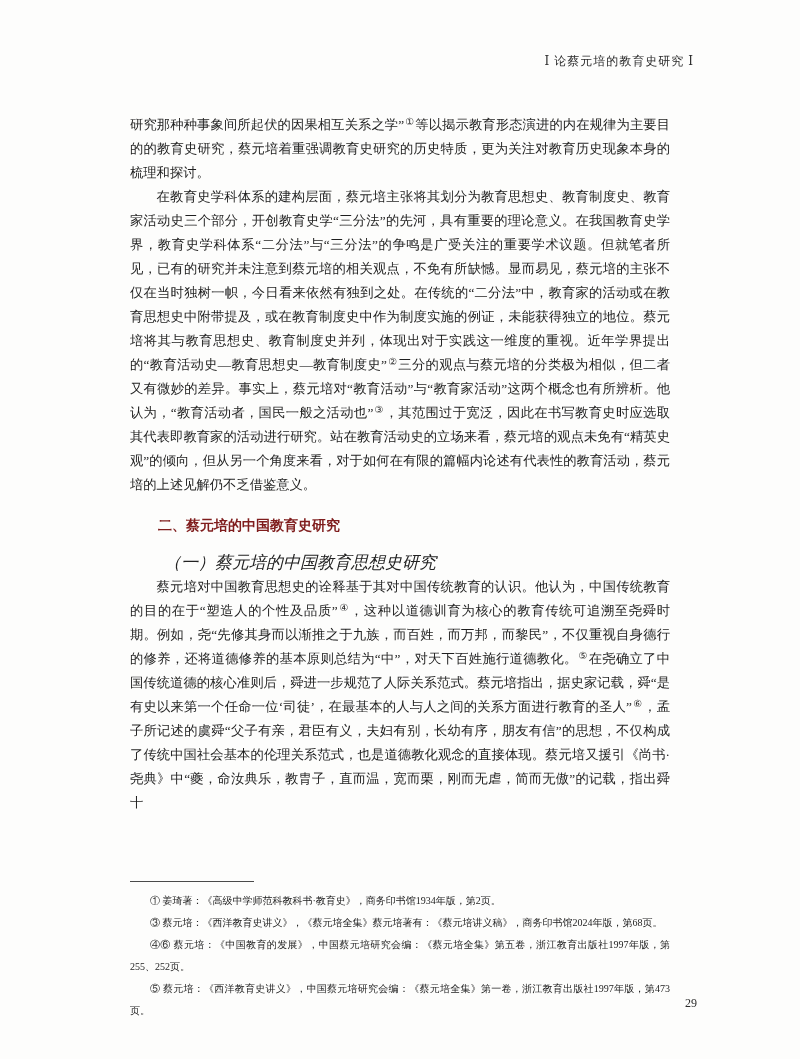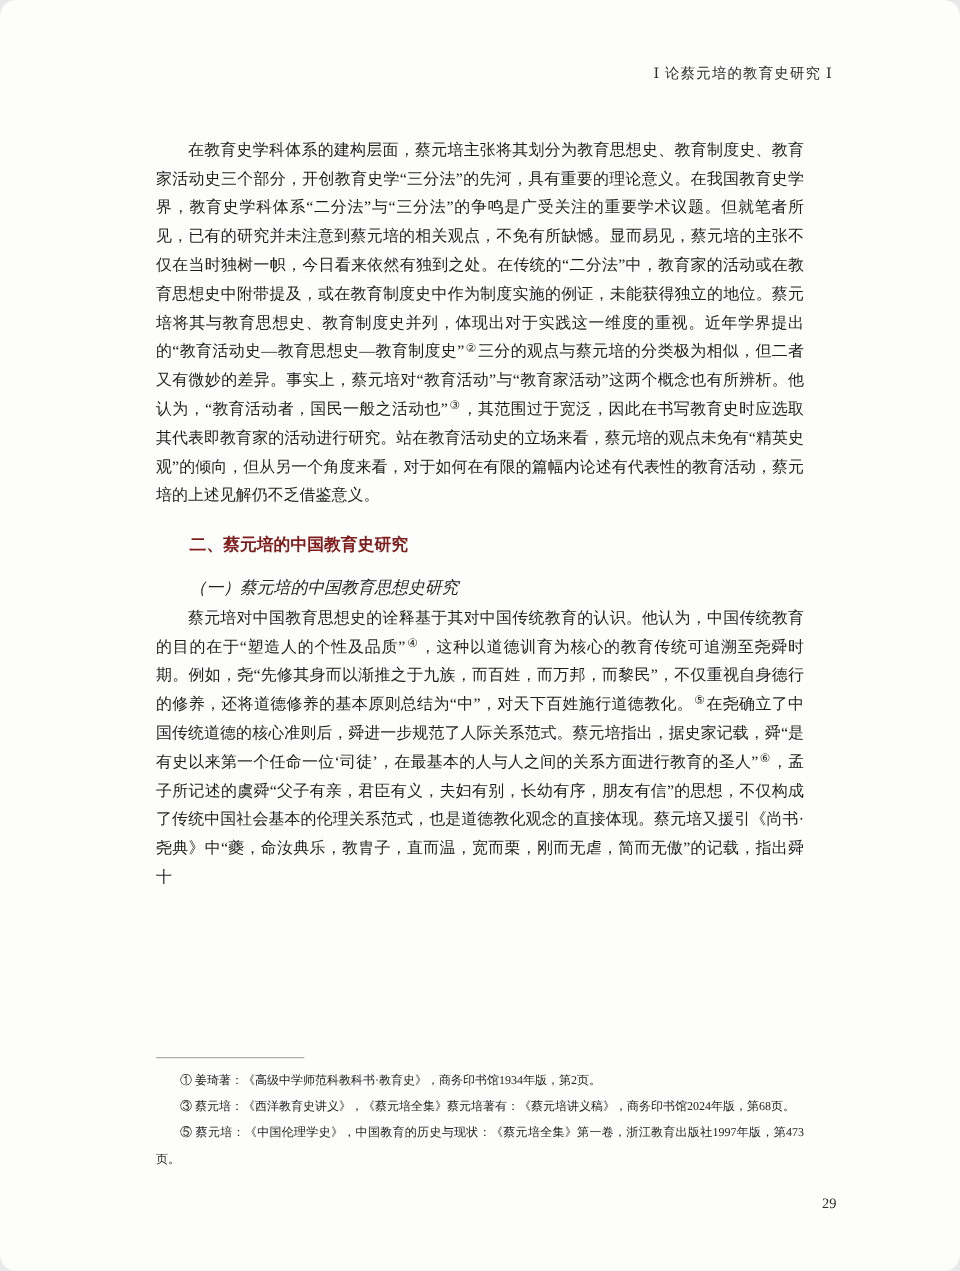--- a/index.html
+++ b/index.html
@@ -1,15 +1,15 @@
 <!DOCTYPE html>
 <html><head>
 <meta charset="utf-8">
 <style>
-  * { margin: 0; padding: 0; box-sizing: border-box; border-radius: 13px; }
+  * { margin: 0; padding: 0; box-sizing: border-box; }
   html, body { background: #e9e9e9; }
   .page {
     position: relative;
     width: 800px;
     height: 1059px;
     margin: 0 auto;
     background: #fdfdfc;
     color: #1e1e1e;
     font-family: "Liberation Serif", "DejaVu Serif", serif;
     overflow: hidden;
@@ -47,21 +47,21 @@
     font-family: "Liberation Sans", "DejaVu Sans", sans-serif;
     font-weight: 700;
     font-size: 14px;
     line-height: 24px;
     margin: 16px 0 14px 0;
     padding-left: 2em;
     color: #7f1d1d;
   }
   .sub-heading {
     font-style: italic;
-    font-size: 14px;
+    font-size: 17px;
     line-height: 24px;
     text-indent: 2em;
     color: #222;
   }
   .footnotes {
     position: absolute;
     top: 881px;
     left: 130px;
     width: 540px;
   }
@@ -89,28 +89,30 @@
 </head>
 <body>
 
 <div class="page">
 
   <div class="running-header">
     <span>Ⅰ 论蔡元培的教育史研究 Ⅰ</span>
   </div>
 
   <div class="content">
+    <p class="body-p no-indent">研究那种种事象间所起伏的因果相互关系之学”<sup class="ref">①</sup>等以揭示教育形态演进的内在规律为主要目的的教育史研究，蔡元培着重强调教育史研究的历史特质，更为关注对教育历史现象本身的梳理和探讨。</p>
     <p class="body-p">在教育史学科体系的建构层面，蔡元培主张将其划分为教育思想史、教育制度史、教育家活动史三个部分，开创教育史学“三分法”的先河，具有重要的理论意义。在我国教育史学界，教育史学科体系“二分法”与“三分法”的争鸣是广受关注的重要学术议题。但就笔者所见，已有的研究并未注意到蔡元培的相关观点，不免有所缺憾。显而易见，蔡元培的主张不仅在当时独树一帜，今日看来依然有独到之处。在传统的“二分法”中，教育家的活动或在教育思想史中附带提及，或在教育制度史中作为制度实施的例证，未能获得独立的地位。蔡元培将其与教育思想史、教育制度史并列，体现出对于实践这一维度的重视。近年学界提出的“教育活动史—教育思想史—教育制度史”<sup class="ref">②</sup>三分的观点与蔡元培的分类极为相似，但二者又有微妙的差异。事实上，蔡元培对“教育活动”与“教育家活动”这两个概念也有所辨析。他认为，“教育活动者，国民一般之活动也”<sup class="ref">③</sup>，其范围过于宽泛，因此在书写教育史时应选取其代表即教育家的活动进行研究。站在教育活动史的立场来看，蔡元培的观点未免有“精英史观”的倾向，但从另一个角度来看，对于如何在有限的篇幅内论述有代表性的教育活动，蔡元培的上述见解仍不乏借鉴意义。</p>
     <h2 class="section-heading">二、蔡元培的中国教育史研究</h2>
     <p class="sub-heading">（一）蔡元培的中国教育思想史研究</p>
     <p class="body-p">蔡元培对中国教育思想史的诠释基于其对中国传统教育的认识。他认为，中国传统教育的目的在于“塑造人的个性及品质”<sup class="ref">④</sup>，这种以道德训育为核心的教育传统可追溯至尧舜时期。例如，尧“先修其身而以渐推之于九族，而百姓，而万邦，而黎民”，不仅重视自身德行的修养，还将道德修养的基本原则总结为“中”，对天下百姓施行道德教化。<sup class="ref">⑤</sup>在尧确立了中国传统道德的核心准则后，舜进一步规范了人际关系范式。蔡元培指出，据史家记载，舜“是有史以来第一个任命一位‘司徒’，在最基本的人与人之间的关系方面进行教育的圣人”<sup class="ref">⑥</sup>，孟子所记述的虞舜“父子有亲，君臣有义，夫妇有别，长幼有序，朋友有信”的思想，不仅构成了传统中国社会基本的伦理关系范式，也是道德教化观念的直接体现。蔡元培又援引《尚书·尧典》中“夔，命汝典乐，教胄子，直而温，宽而栗，刚而无虐，简而无傲”的记载，指出舜十</p>
   </div>
 
   <div class="footnotes">
     <div class="fn-sep"></div>
     <p class="fn">① 姜琦著：《高级中学师范科教科书·教育史》，商务印书馆1934年版，第2页。</p>
     <p class="fn">③ 蔡元培：《西洋教育史讲义》，《蔡元培全集》蔡元培著有：《蔡元培讲义稿》，商务印书馆2024年版，第68页。</p>
-    <p class="fn">⑤ 蔡元培：《中国伦理学史》，中国教育的历史与现状：《蔡元培全集》第一卷，浙江教育出版社1997年版，第473页。</p>
+    <p class="fn">④⑥ 蔡元培：《中国教育的发展》，中国蔡元培研究会编：《蔡元培全集》第五卷，浙江教育出版社1997年版，第255、252页。</p>
+    <p class="fn">⑤ 蔡元培：《西洋教育史讲义》，中国蔡元培研究会编：《蔡元培全集》第一卷，浙江教育出版社1997年版，第473页。</p>
   </div>
 
   <div class="page-number">29</div>
 
 </div>
 
 </body></html>

